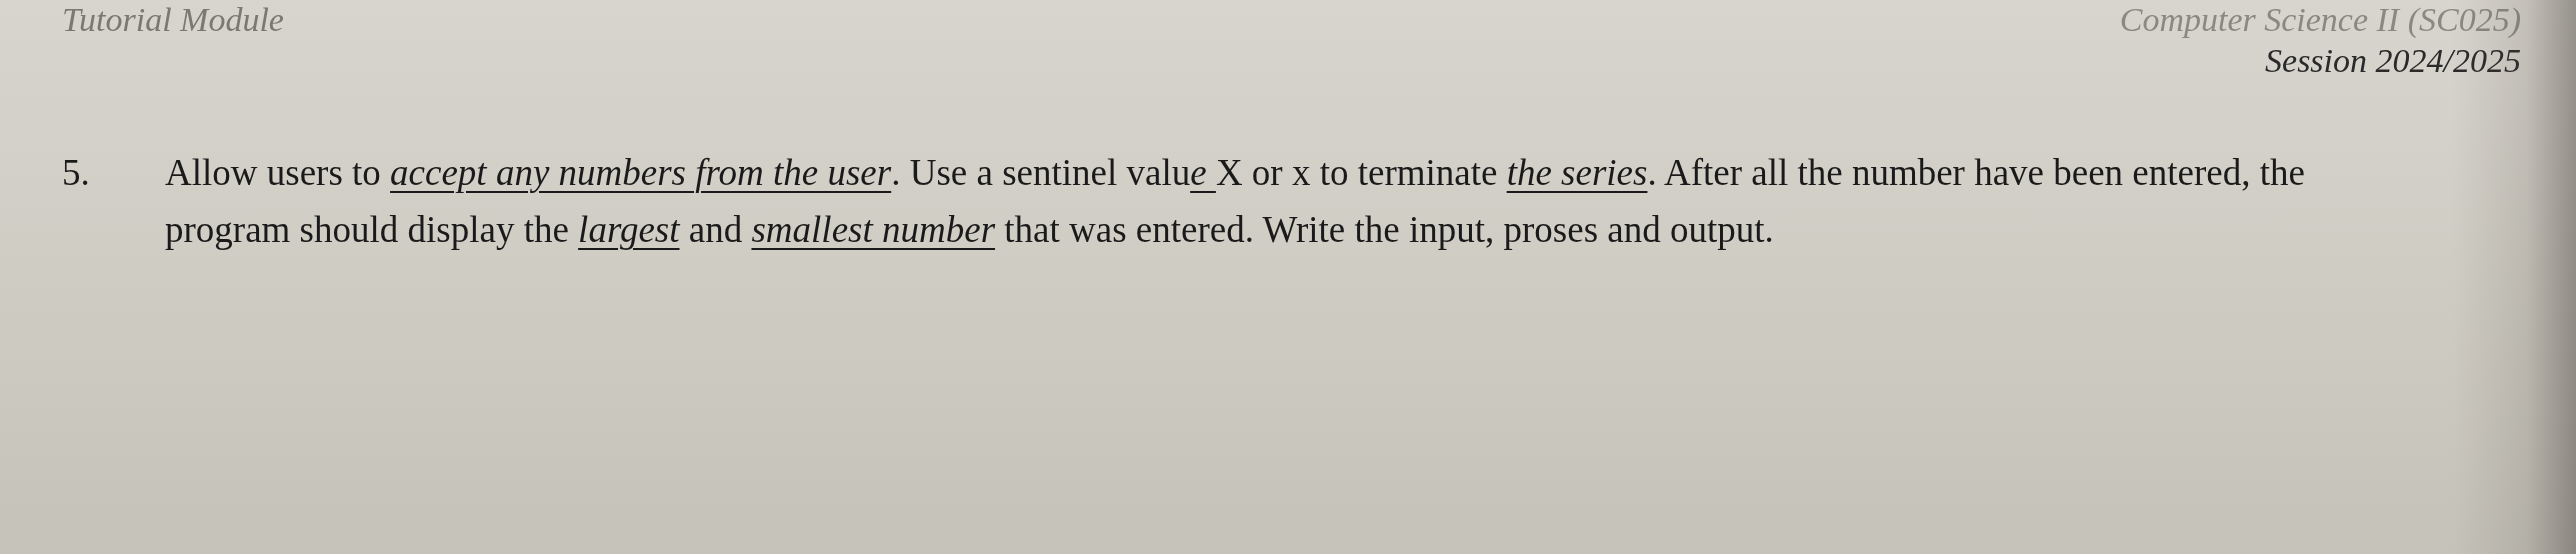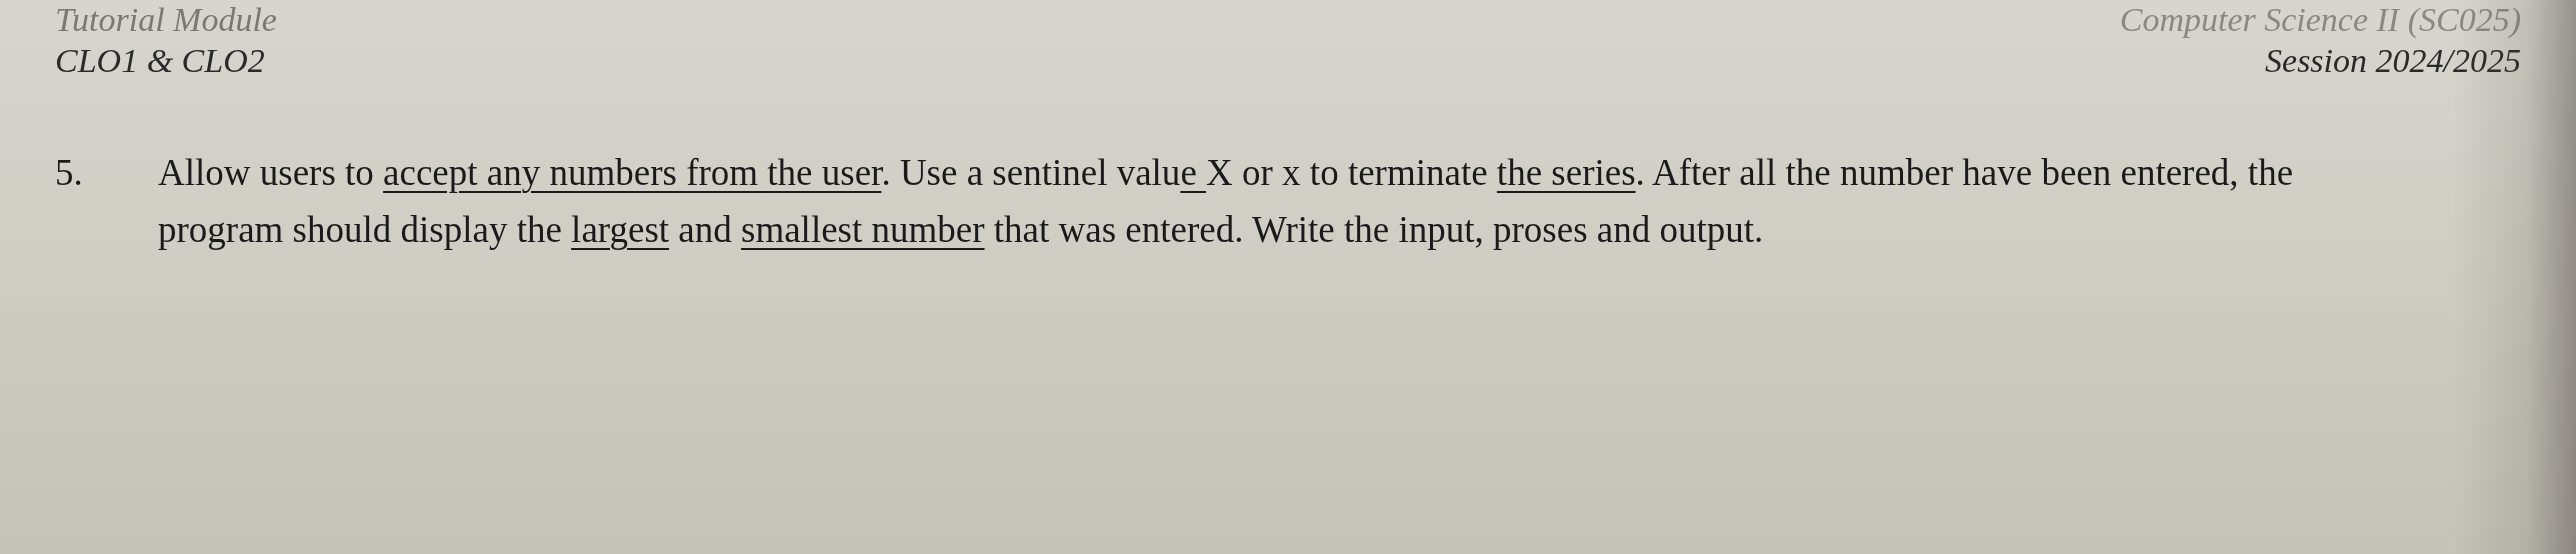--- a/index.html
+++ b/index.html
@@ -14,20 +14,21 @@
       width: 2576px;
       height: 554px;
       padding: 0;
       position: relative;
       overflow: hidden;
     }
     
     .page-content {
       padding: 0 55px;
       color: #2a2a2a;
+      margin-left: 7px;
     }
     
     .header-row {
       display: flex;
       justify-content: space-between;
       align-items: flex-start;
       padding-top: 0;
     }
     
     .header-left {
@@ -69,20 +70,21 @@
     
     .question-text {
       flex: 1;
       padding-right: 137px;
     }
     
     .underline {
       text-decoration: underline;
       text-decoration-thickness: 2.1px;
       text-underline-offset: 5.5px;
+      font-style: italic;
     }
     
     .bold {
       font-weight: normal;
     }
     
     .shadow-edge {
       position: absolute;
       right: 0;
       top: 0;
@@ -93,21 +95,20 @@
     }
   </style>
 </head>
 <body>
 
 <div class="page-content">
 
   <div class="header-row">
     <div class="header-left">
       <div class="partial-top">Tutorial Module</div>
-      <div>CLO1 &amp; CLO2</div>
     </div>
     <div class="header-right">
       <div class="partial-top">Computer Science II (SC025)</div>
       <div>Session 2024/2025</div>
     </div>
   </div>
 
   <div class="question-block">
     <div class="question-number">5.</div>
     <div class="question-text">

